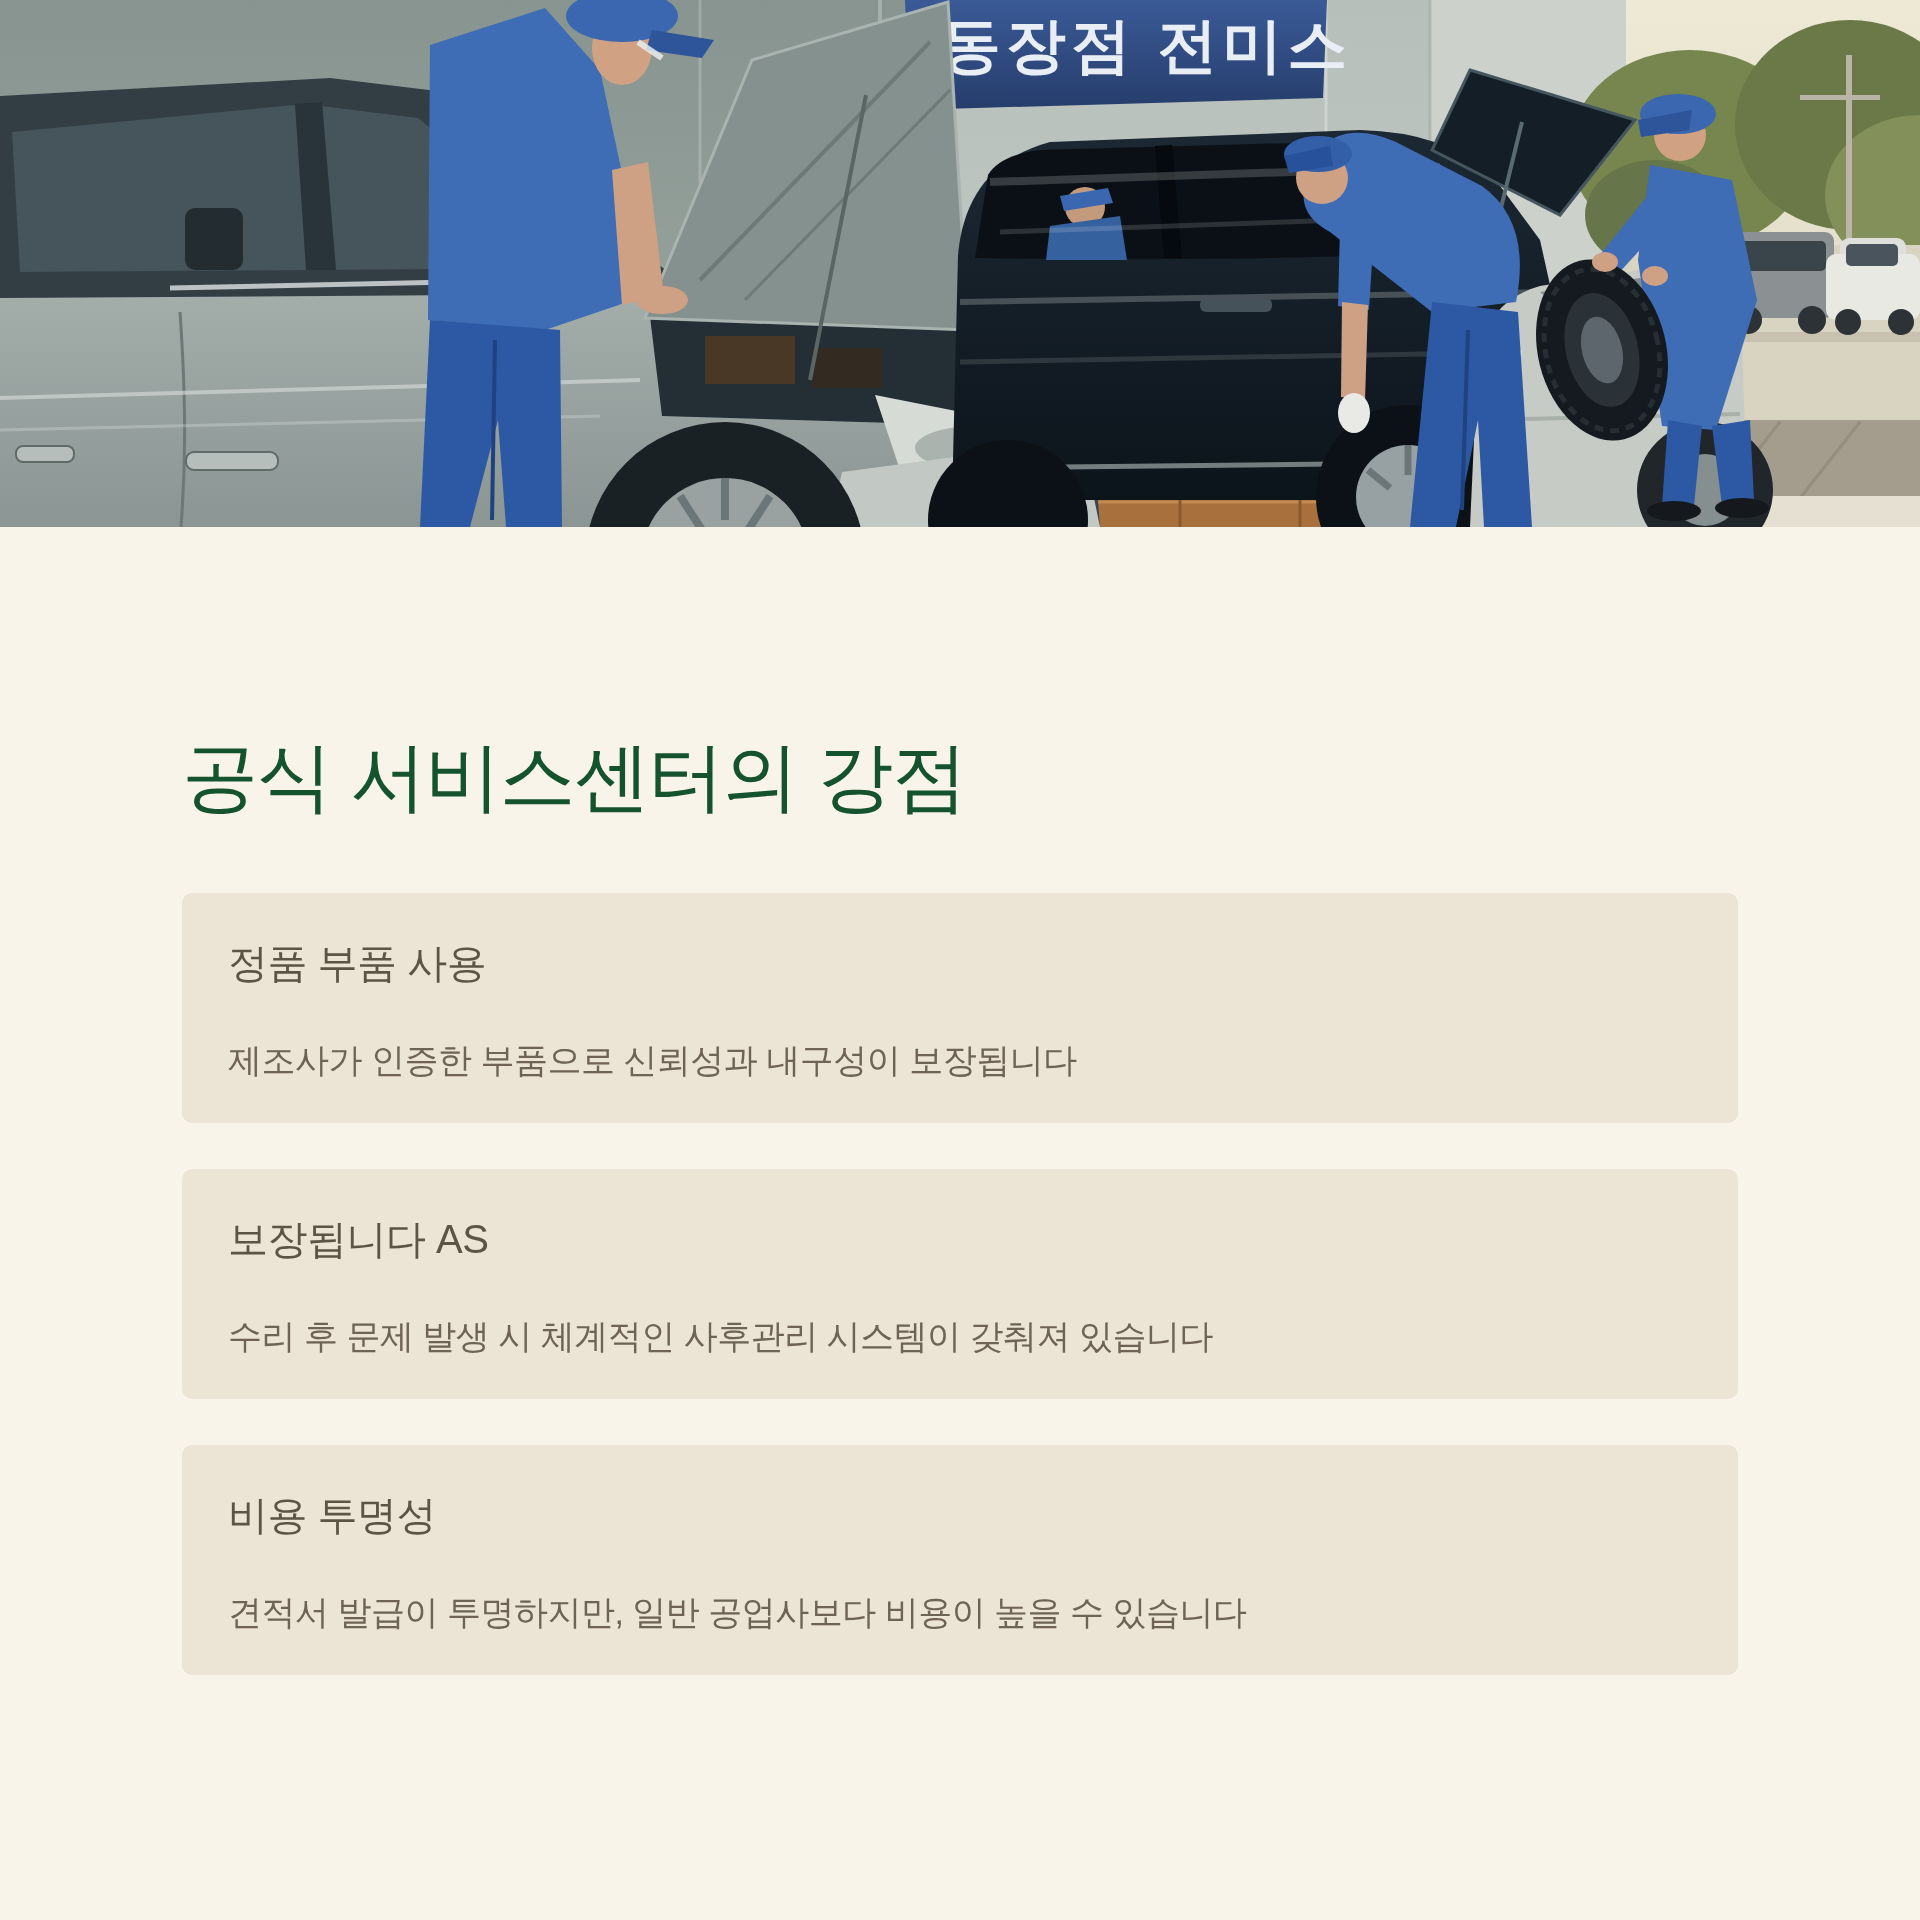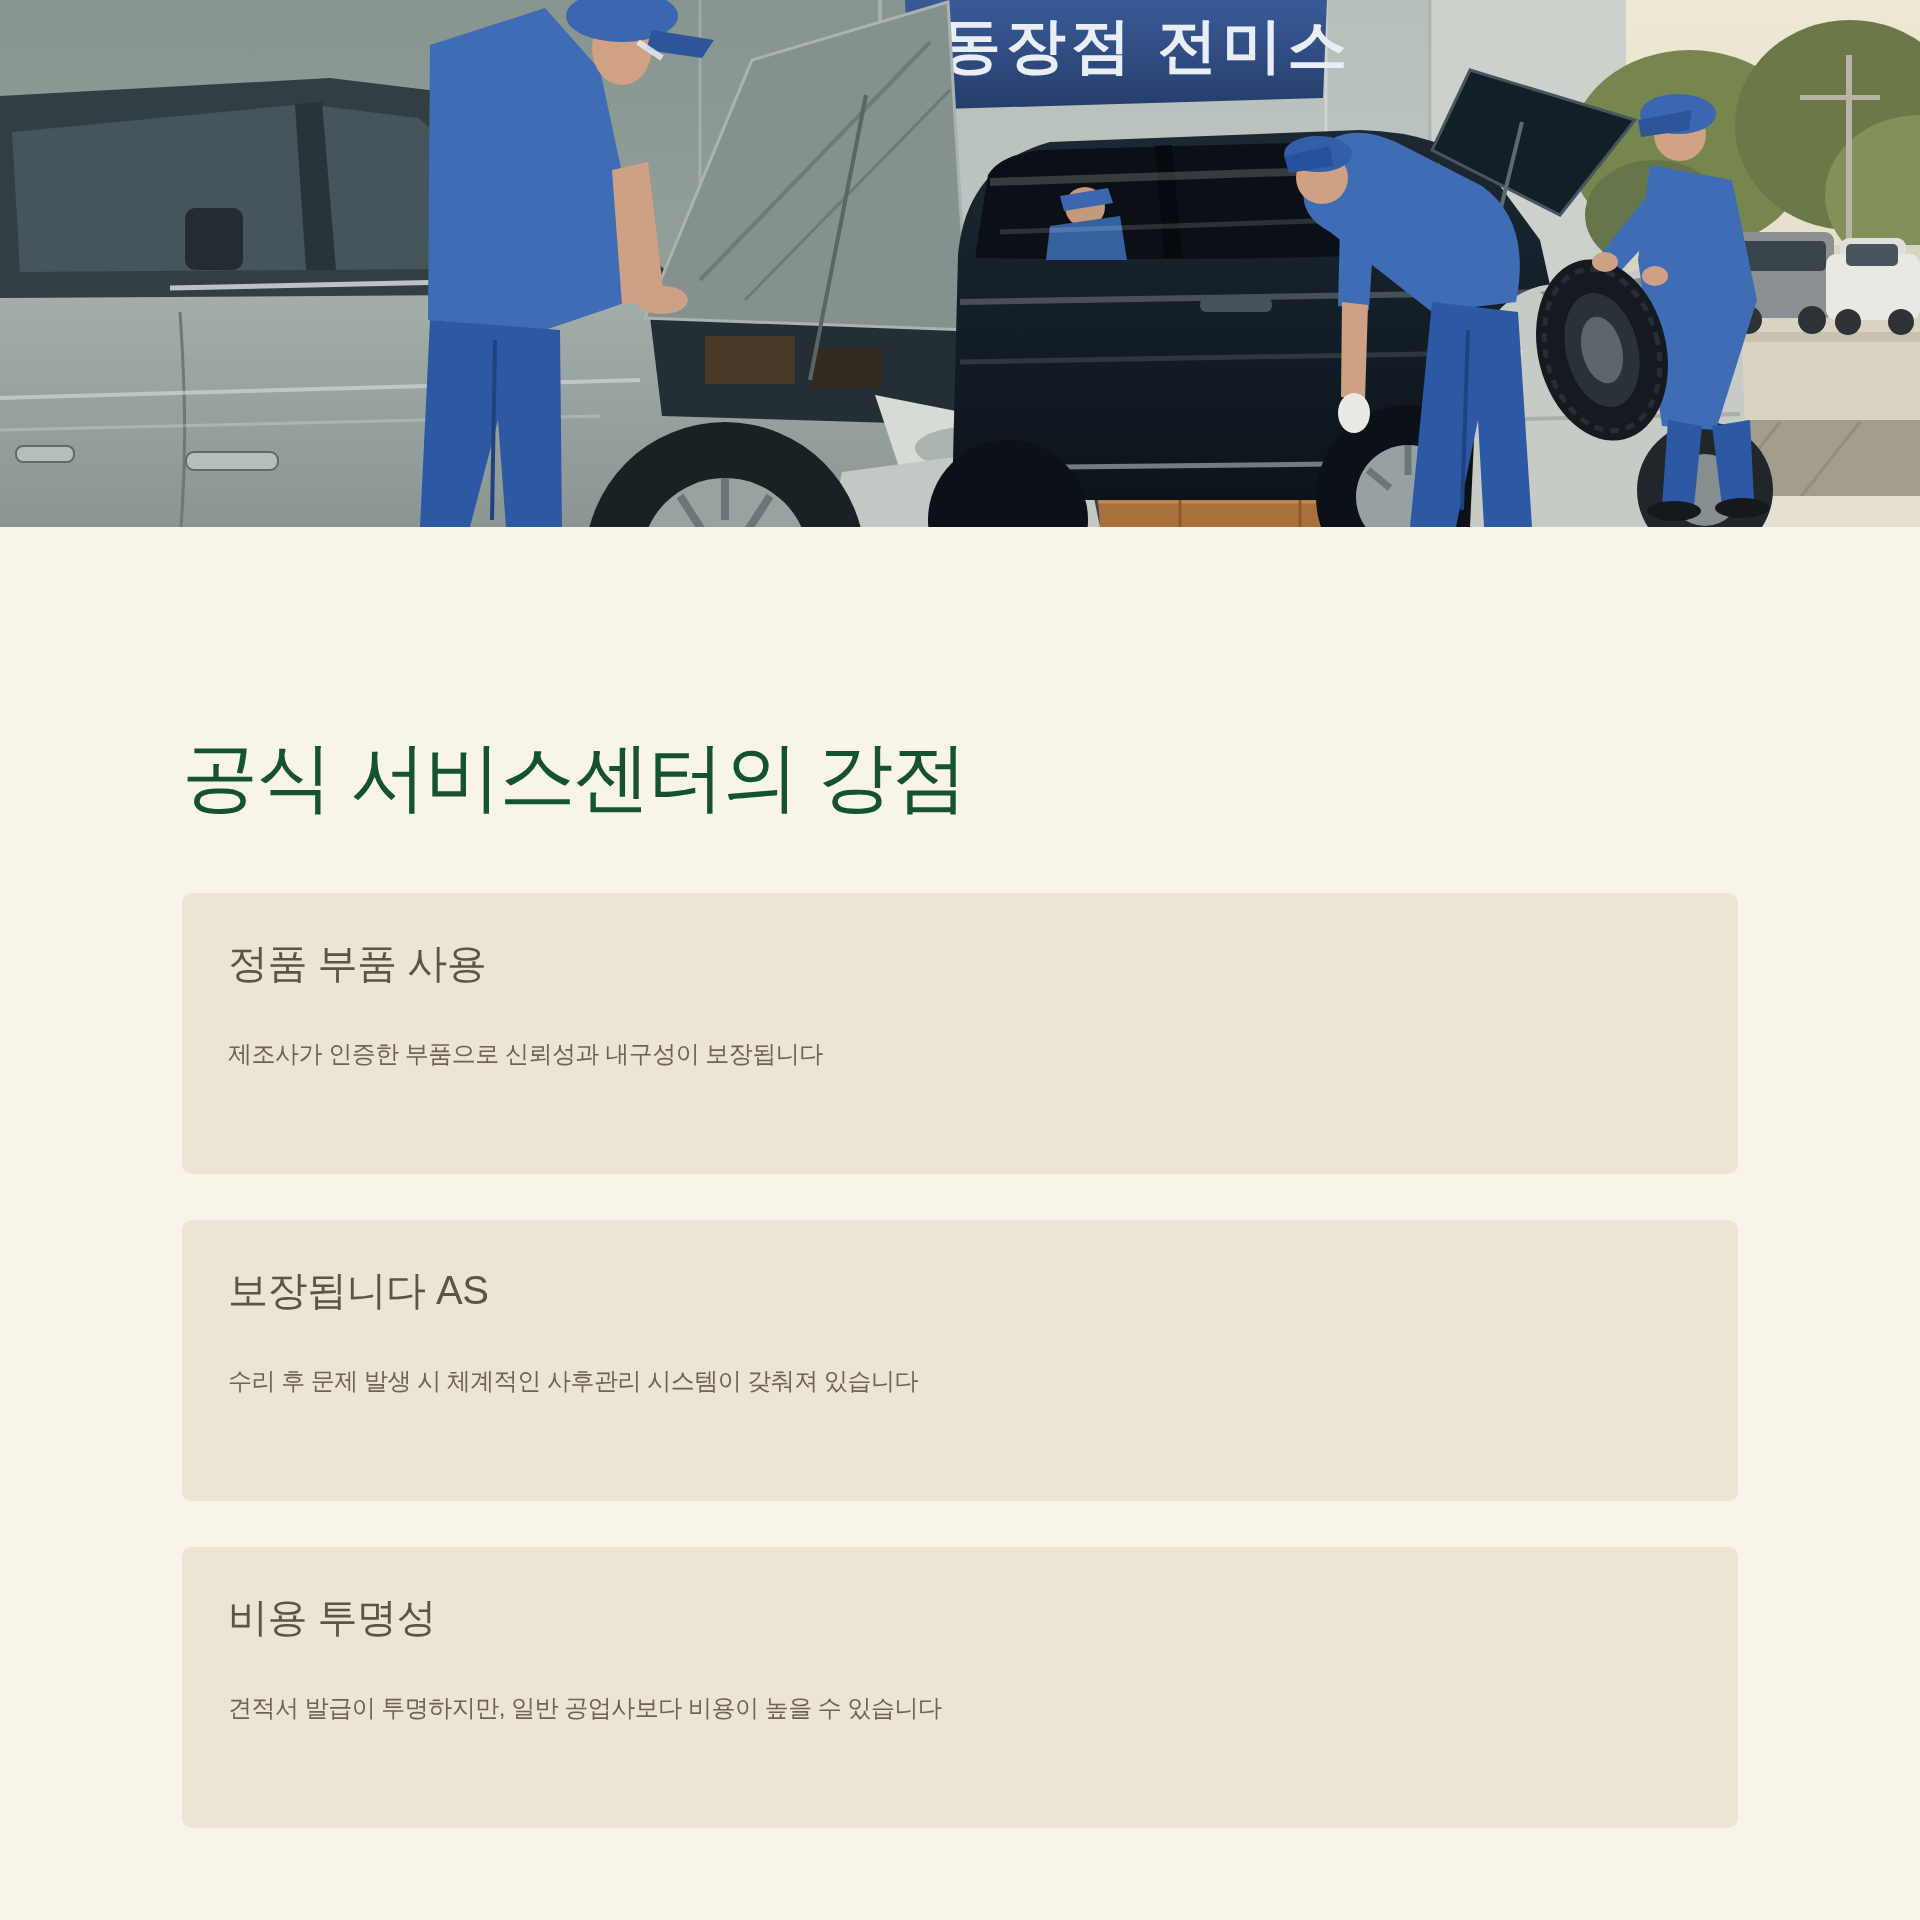--- a/index.html
+++ b/index.html
@@ -2,24 +2,24 @@
 <html lang="ko"><head>
 <meta charset="utf-8">
 <style>
   html,body{margin:0;padding:0;}
   body{font-family:"Liberation Sans","DejaVu Sans",sans-serif;}
   .page{position:relative;width:1920px;height:1920px;background:#f8f4ea;overflow:hidden;}
   .hero{position:absolute;top:0;left:0;width:1920px;height:527px;}
   .hero svg{display:block;width:1920px;height:527px;}
   .content{position:absolute;top:527px;left:0;width:1920px;box-sizing:border-box;padding:208px 182px 0 182px;}
   .title{margin:0 0 74px 0;font-size:76px;line-height:1.1;font-weight:500;color:#14532d;letter-spacing:-1.5px;}
-  .card{background:#ece4d5;border-radius:10px;height:281px;box-sizing:border-box;padding:46px 46px 0 46px;margin-bottom:46px;}
+  .card{background:#ece4d5;border-radius:10px;height:230px;box-sizing:border-box;padding:46px 46px 0 46px;margin-bottom:46px;}
   .card:last-child{margin-bottom:0;}
   .card h2{margin:0;font-size:40px;line-height:1.2;font-weight:500;color:#5d5445;letter-spacing:-0.5px;}
-  .card p{margin:52px 0 0 0;font-size:24px;line-height:1.25;font-weight:400;color:#6e6355;letter-spacing:-0.5px;}
+  .card p{margin:52px 0 0 0;font-size:34px;line-height:1.25;font-weight:400;color:#6e6355;letter-spacing:-0.5px;}
 </style>
 </head>
 <body>
 
 <div class="page">
 
   <div class="hero">
     <svg viewBox="0 0 1920 527" preserveAspectRatio="none">
       <defs>
         <linearGradient id="wallL" x1="0" y1="0" x2="0" y2="1">

